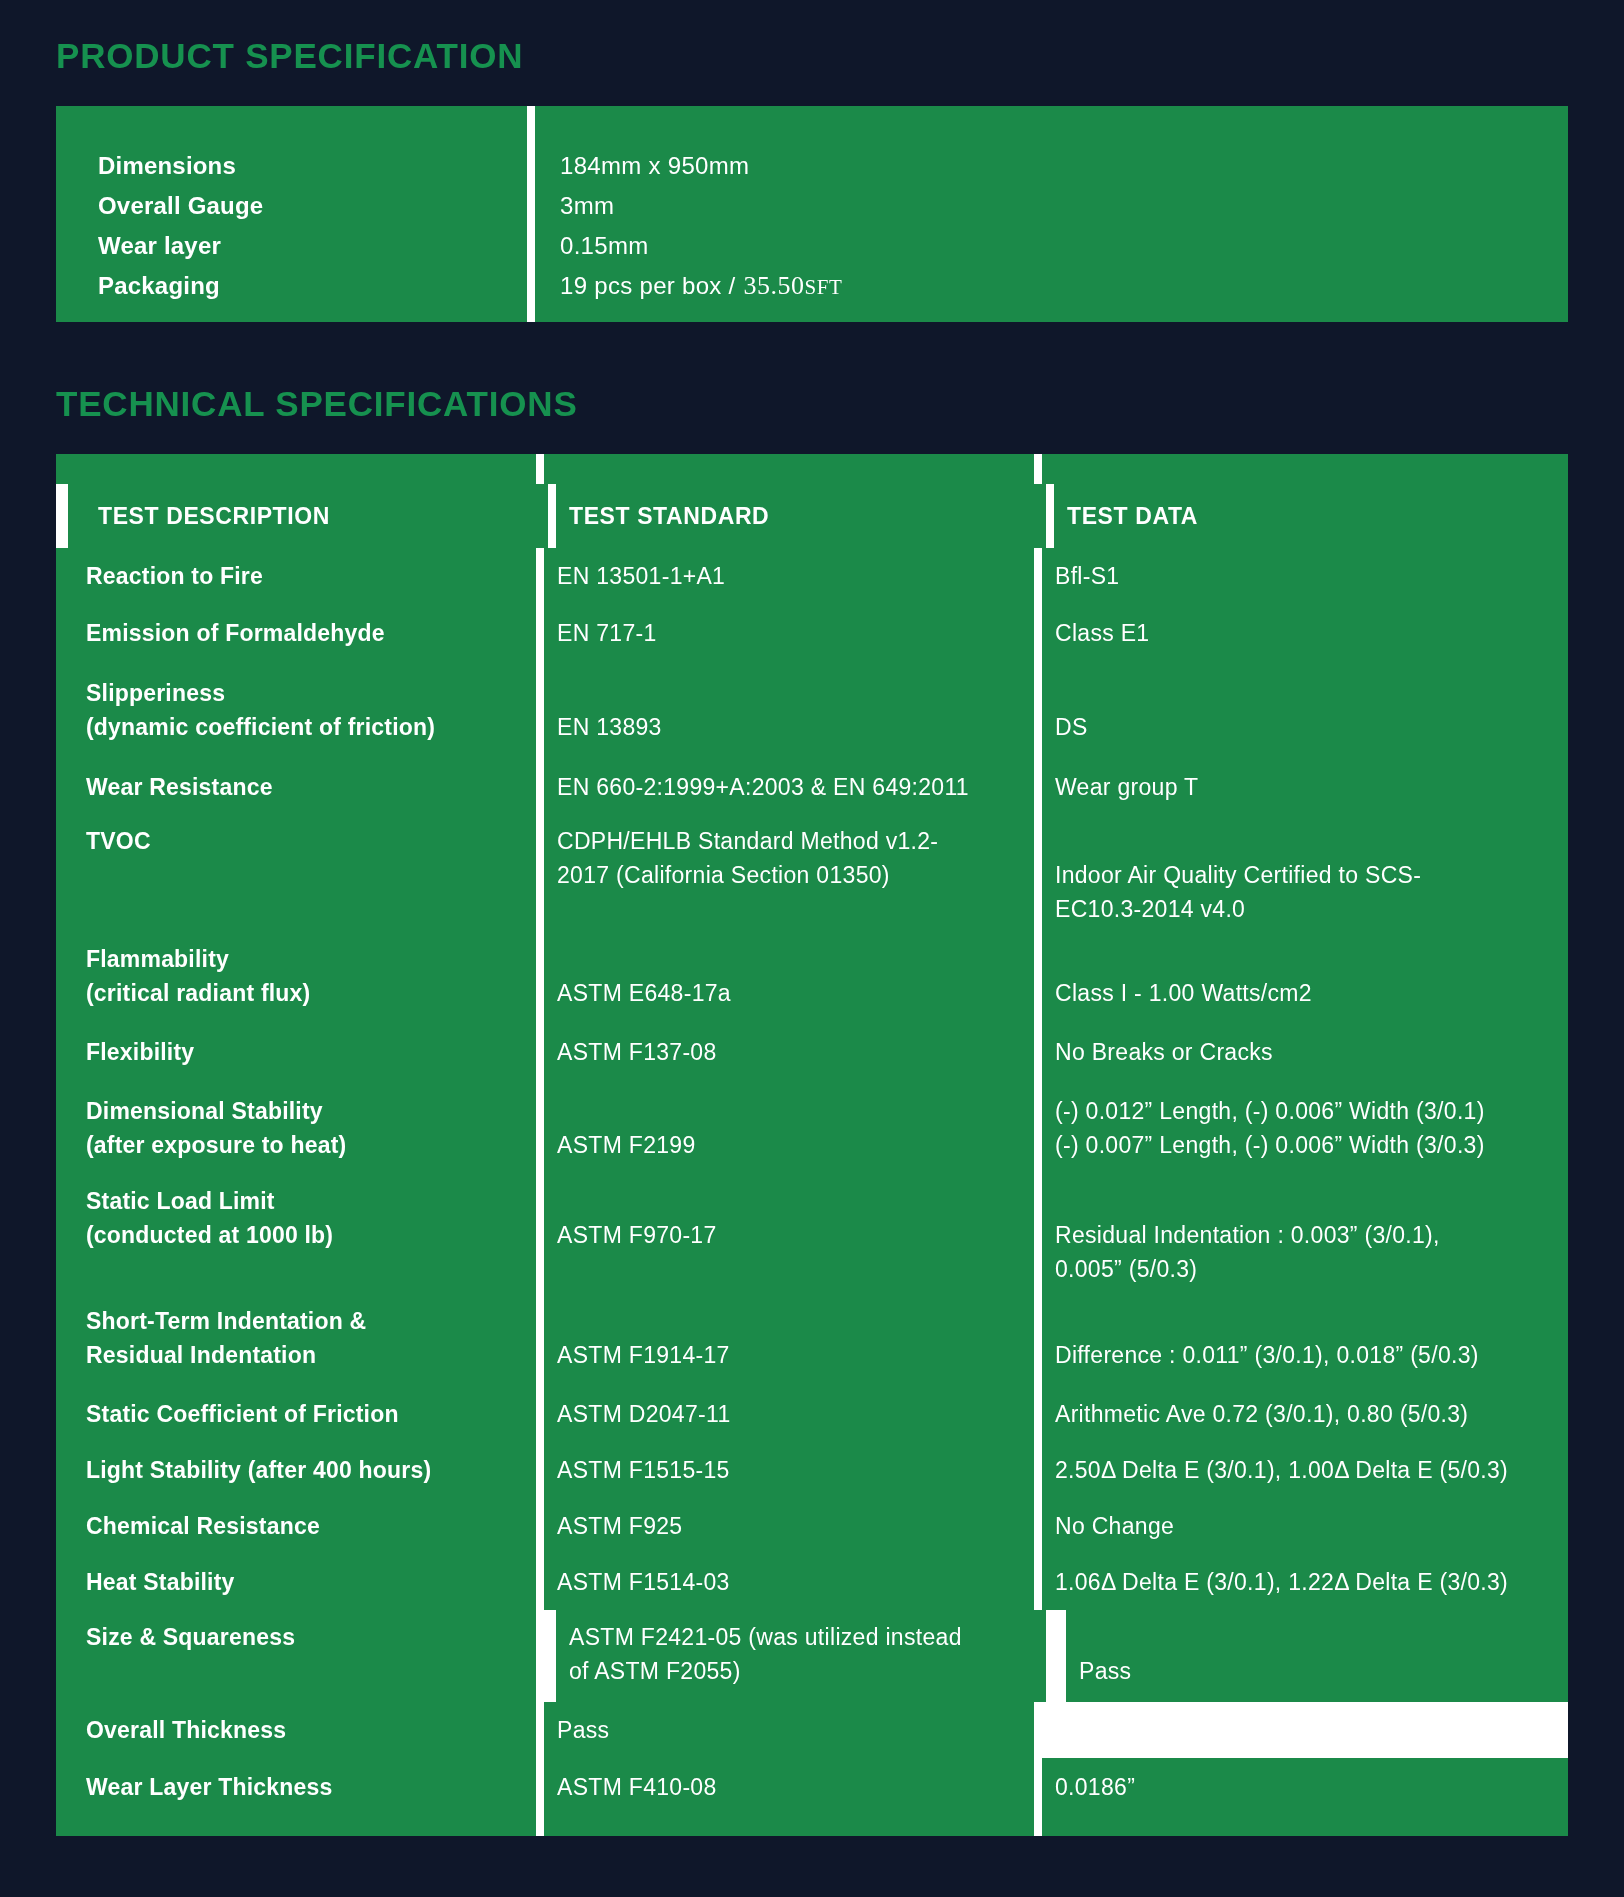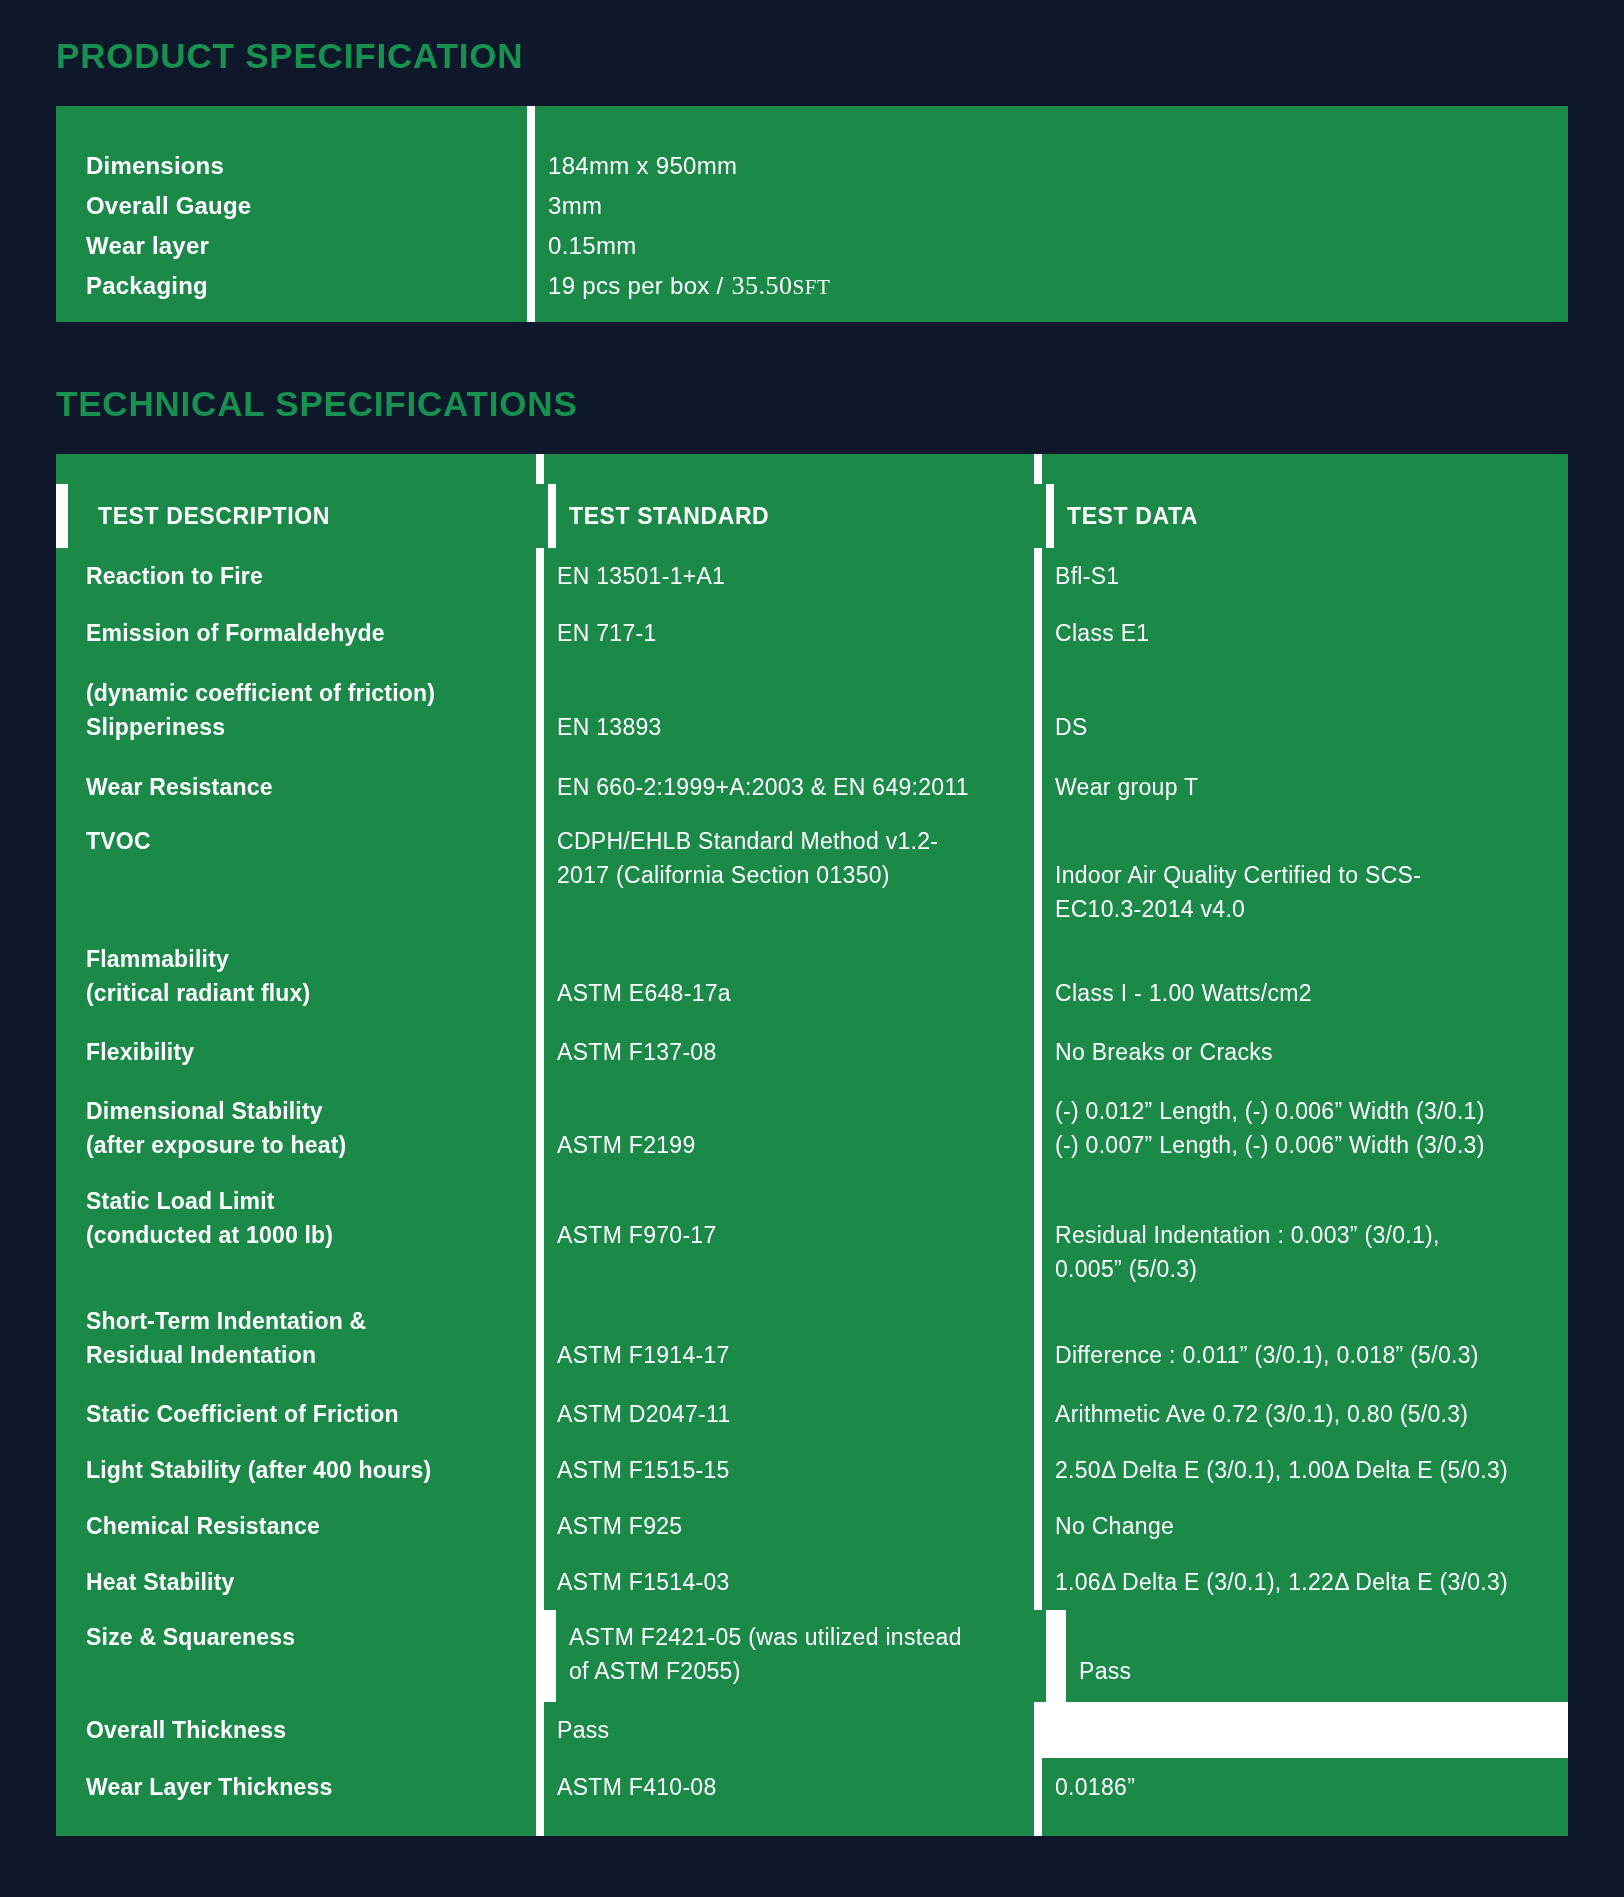--- a/index.html
+++ b/index.html
@@ -77,21 +77,21 @@
   .h40{min-height:40px;}
   .h56{min-height:56px;}
   .h58{min-height:58px;}
   .h64{min-height:64px;margin-left:12px;}
   .h92{min-height:92px;gap:20px;}
   .h96{min-height:96px;}
   .h112{min-height:112px;}
   .h114{min-height:114px;}
 
   
-  .ptable .ln{font-size:24px;}
+  .ptable .ln{font-size:24px;margin-left:12px;}
   .pack-line{display:flex;align-items:baseline;}
   .serif-num{
     font-family:Liberation Serif, serif;
     font-size:26px;
     margin-left:8px;
     letter-spacing:0.5px;
   }
   .serif-unit{
     font-family:"Liberation Serif", serif;
     font-size:21px;
@@ -193,22 +193,22 @@
       <div class="cell val">
           <div class="ln">EN 717-1</div>
         </div>
       <div class="cell val">
           <div class="ln">Class E1</div>
         </div>
     </div>
 
     <div class="grow h96">
       <div class="cell b js pt14">
+        <div class="ln">Slipperiness</div>
         <div class="ln">(dynamic coefficient of friction)</div>
-        <div class="ln">Slipperiness</div>
       </div>
       <div class="cell val js pt14 drop">
           <div class="ln">EN 13893</div>
         </div>
       <div class="cell val js pt14 drop">
           <div class="ln">DS</div>
         </div>
     </div>
 
     <div class="grow h58">

